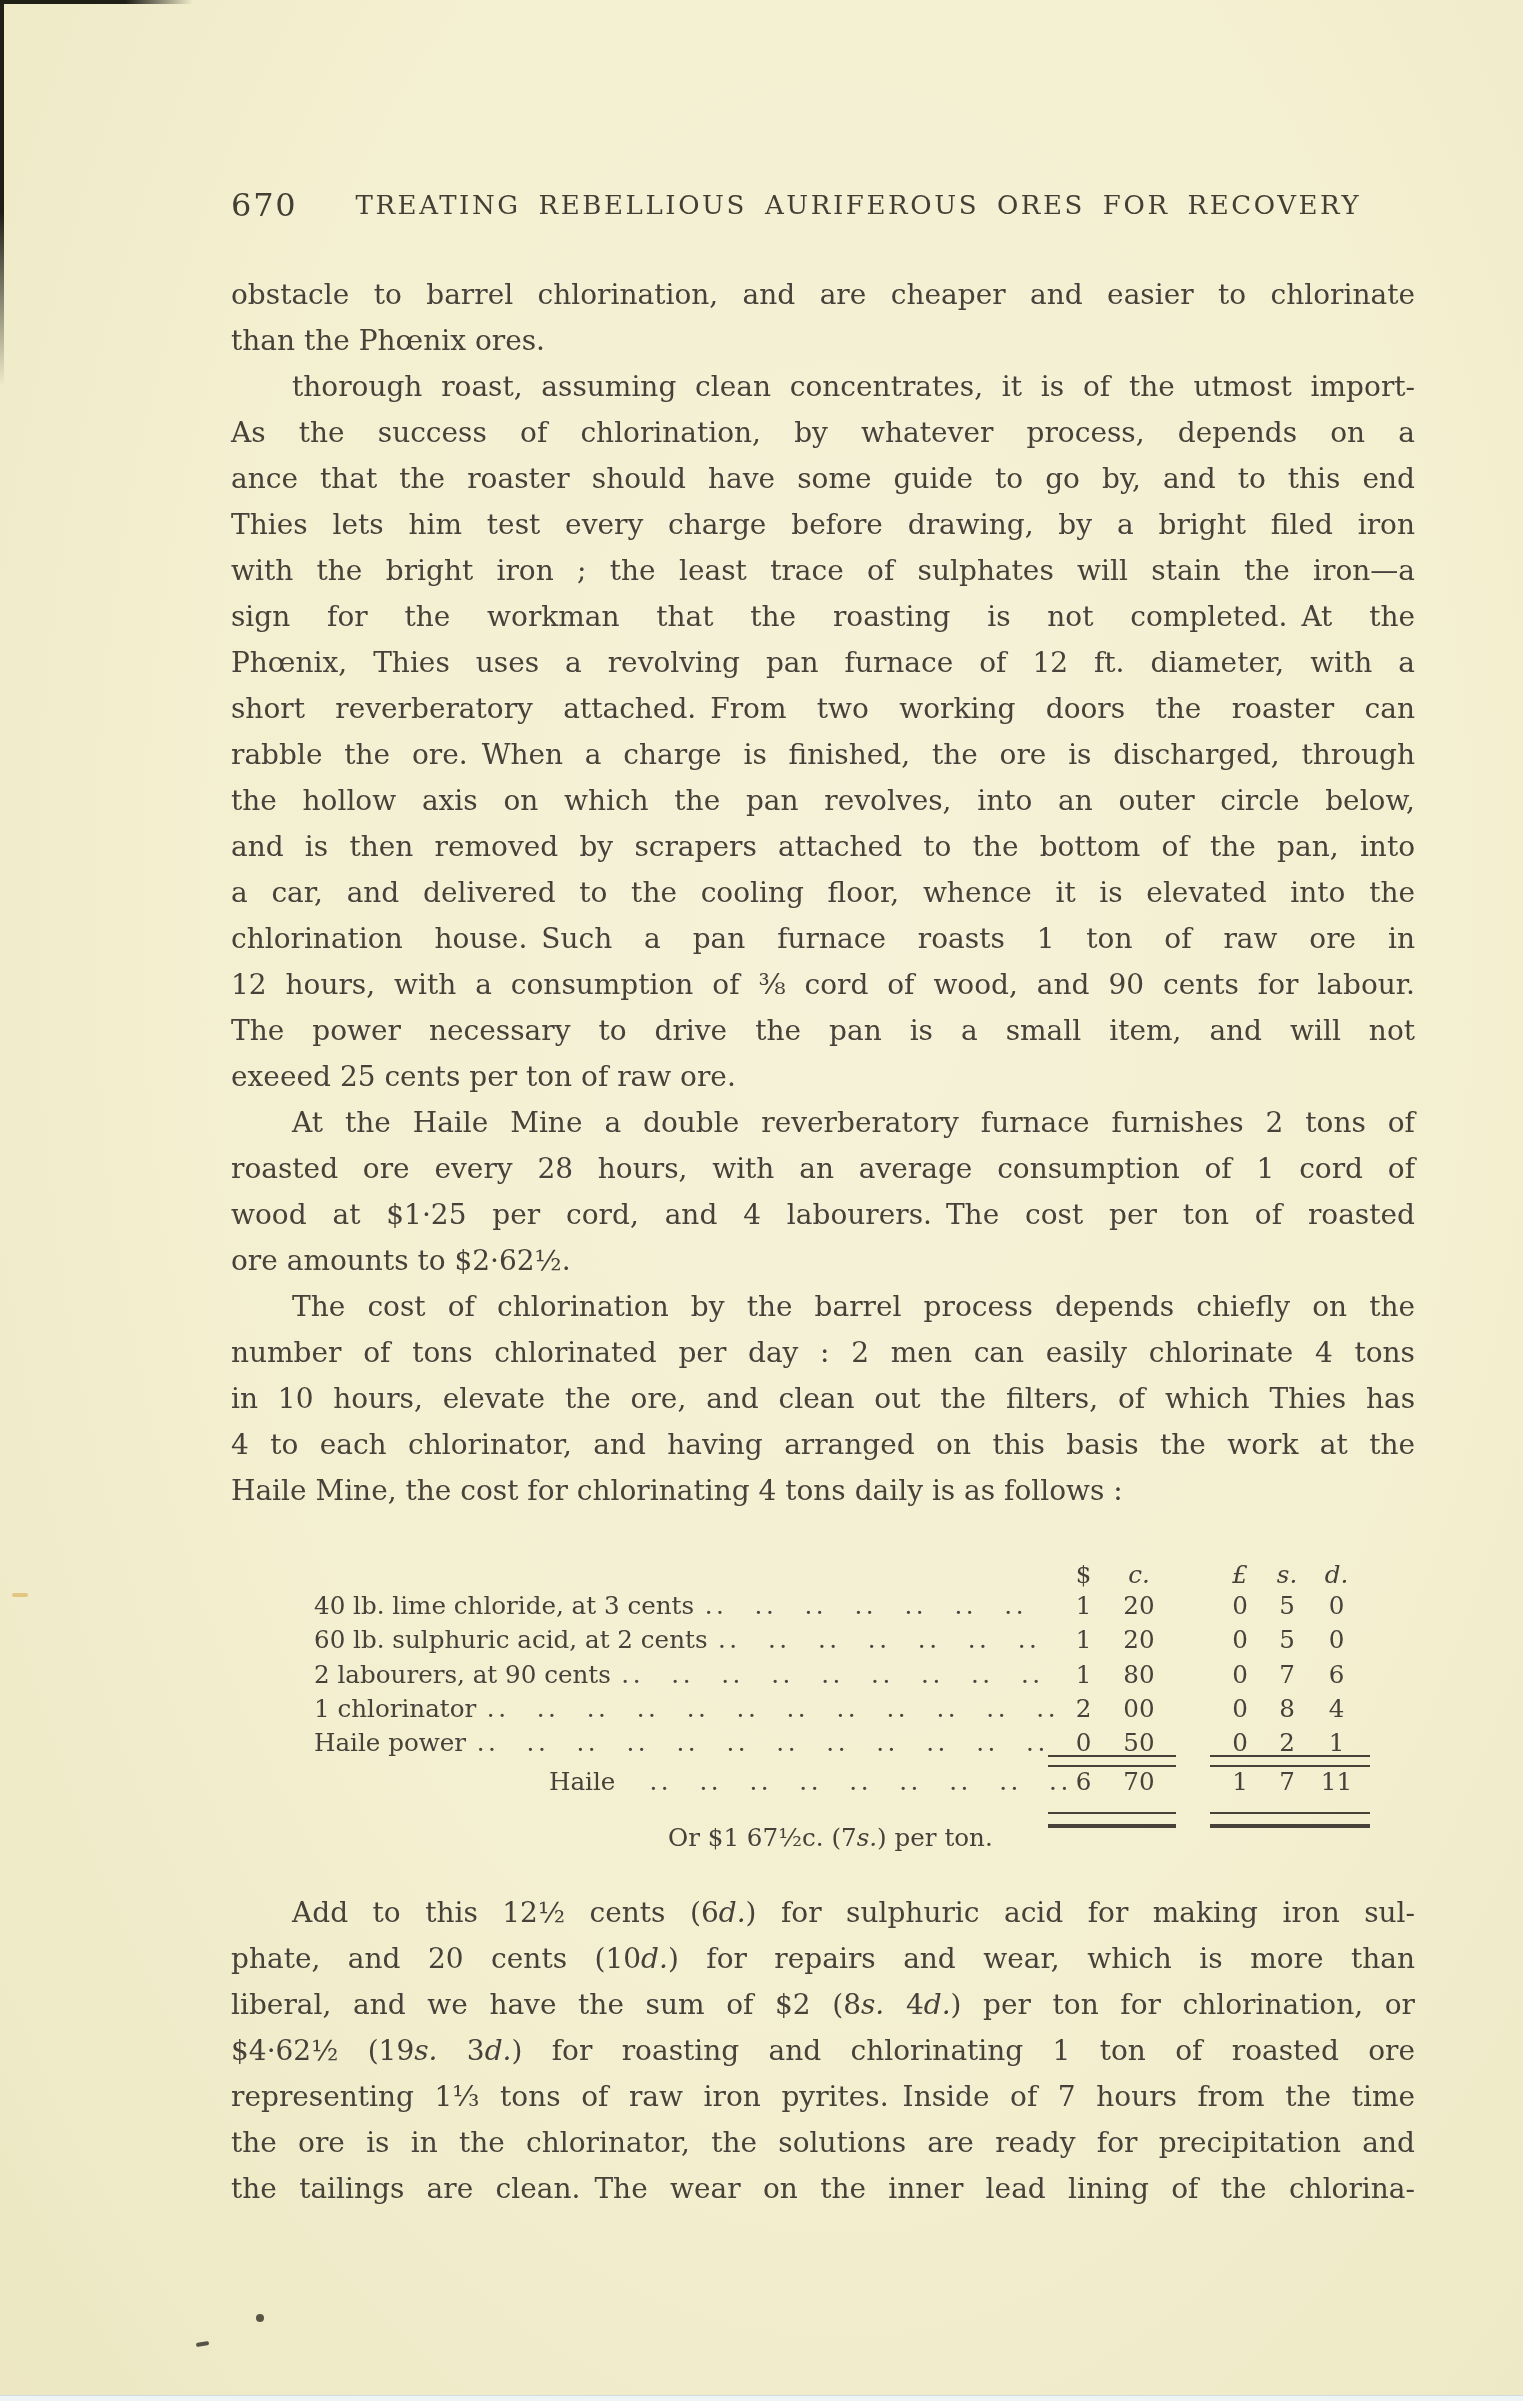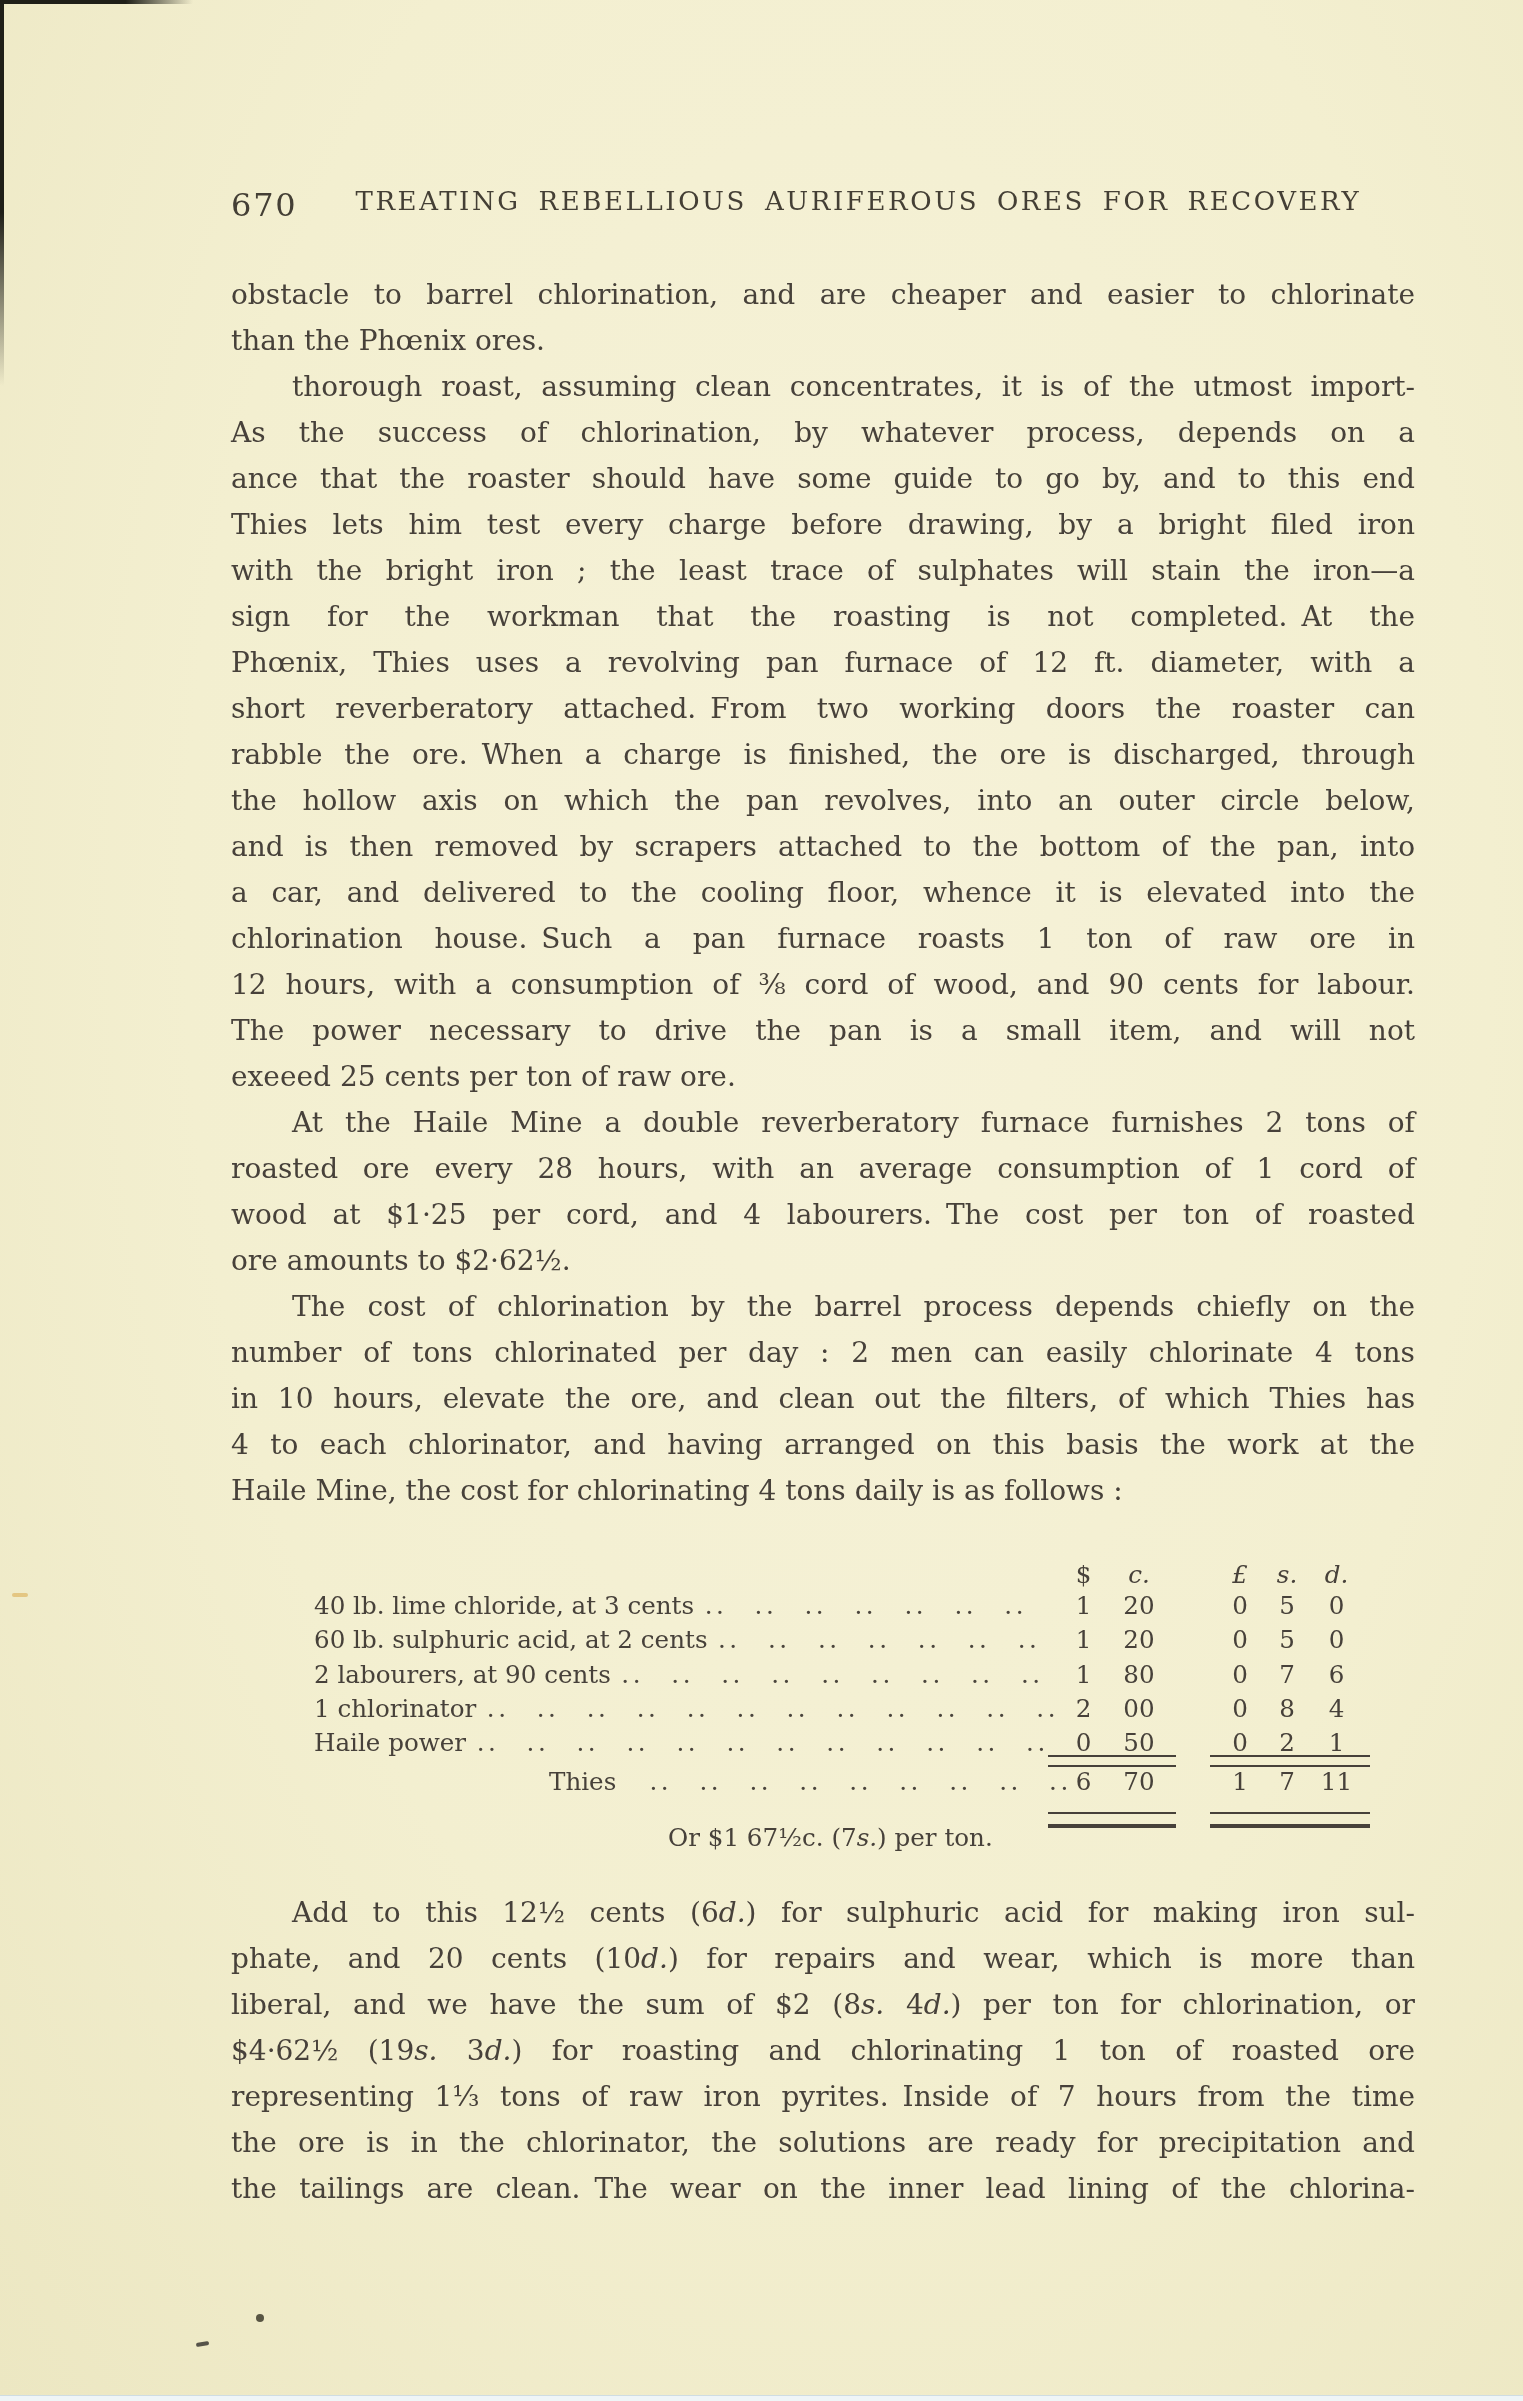--- a/index.html
+++ b/index.html
@@ -17,21 +17,21 @@
     background:linear-gradient(to bottom,#1f1f18 0%,#1f1f18 55%,rgba(31,31,24,0) 100%);}
   .edge-top{position:absolute;left:0;top:0;height:3.5px;width:193px;
     background:linear-gradient(to right,#1f1f18 65%,rgba(31,31,24,0) 100%);}
   .edge-bottom{position:absolute;left:0;bottom:0;height:5.3px;width:100%;
     background:#eff5f7;border-top:0.9px solid #cfdde3;}
   .speck-dot{position:absolute;left:256px;top:2314px;width:8px;height:8px;border-radius:50%;background:#3d3b2c;opacity:.85;}
   .speck-dash{position:absolute;left:196px;top:2342px;width:13px;height:3.5px;border-radius:1.8px;background:#565349;transform:rotate(-10deg);}
   .speck-orange{position:absolute;left:12.3px;top:1593px;width:16px;height:4.4px;border-radius:2.6px;background:#d8a13c;opacity:.5;}
 
   
-  .header{position:absolute;left:231px;top:186px;width:1142px;display:flex;align-items:flex-start;color:#443f35;}
+  .header{position:absolute;left:231px;top:186px;width:1142px;display:flex;align-items:center;color:#443f35;}
   .pagenum{font-size:32px;letter-spacing:1.8px;}
   .running-title{margin-left:58px;font-size:26px;letter-spacing:2.6px;word-spacing:7px;white-space:nowrap;}
 
   
   .text-body{position:absolute;left:231px;width:1184px;font-size:28px;line-height:46px;}
   #body-main{top:272px;}
   #body-after{top:1890px;}
   .line{text-align:left;}
   .line.just{text-align:justify;text-align-last:justify;}
   .para.indent .line:first-child{text-indent:61px;}
@@ -182,21 +182,21 @@
           <span class="tval col-pound">0</span>
           <span class="tval col-shil">2</span>
           <span class="tval col-pence">1</span>
         </div>
       </div>
 
     <div class="rule rule-top seg1 rt"></div>
     <div class="rule rule-top seg2 rt"></div>
 
     <div class="total-row">
-      <span class="total-label">Thies</span>
+      <span class="total-label">Haile</span>
       <span class="total-leader leader">.. .. .. .. .. .. .. .. .. .. .. .. .. .. .. .. .. .. .. .. .. .. .. .. .. .. .. .. .. .. </span>
       <span class="tval col-dollar">6</span>
       <span class="tval col-cents">70</span>
       <span class="tval col-pound">1</span>
       <span class="tval col-shil">7</span>
       <span class="tval col-pence">11</span>
     </div>
 
     <div class="rule rule-bot seg1 rb"></div>
     <div class="rule rule-bot seg2 rb"></div>

